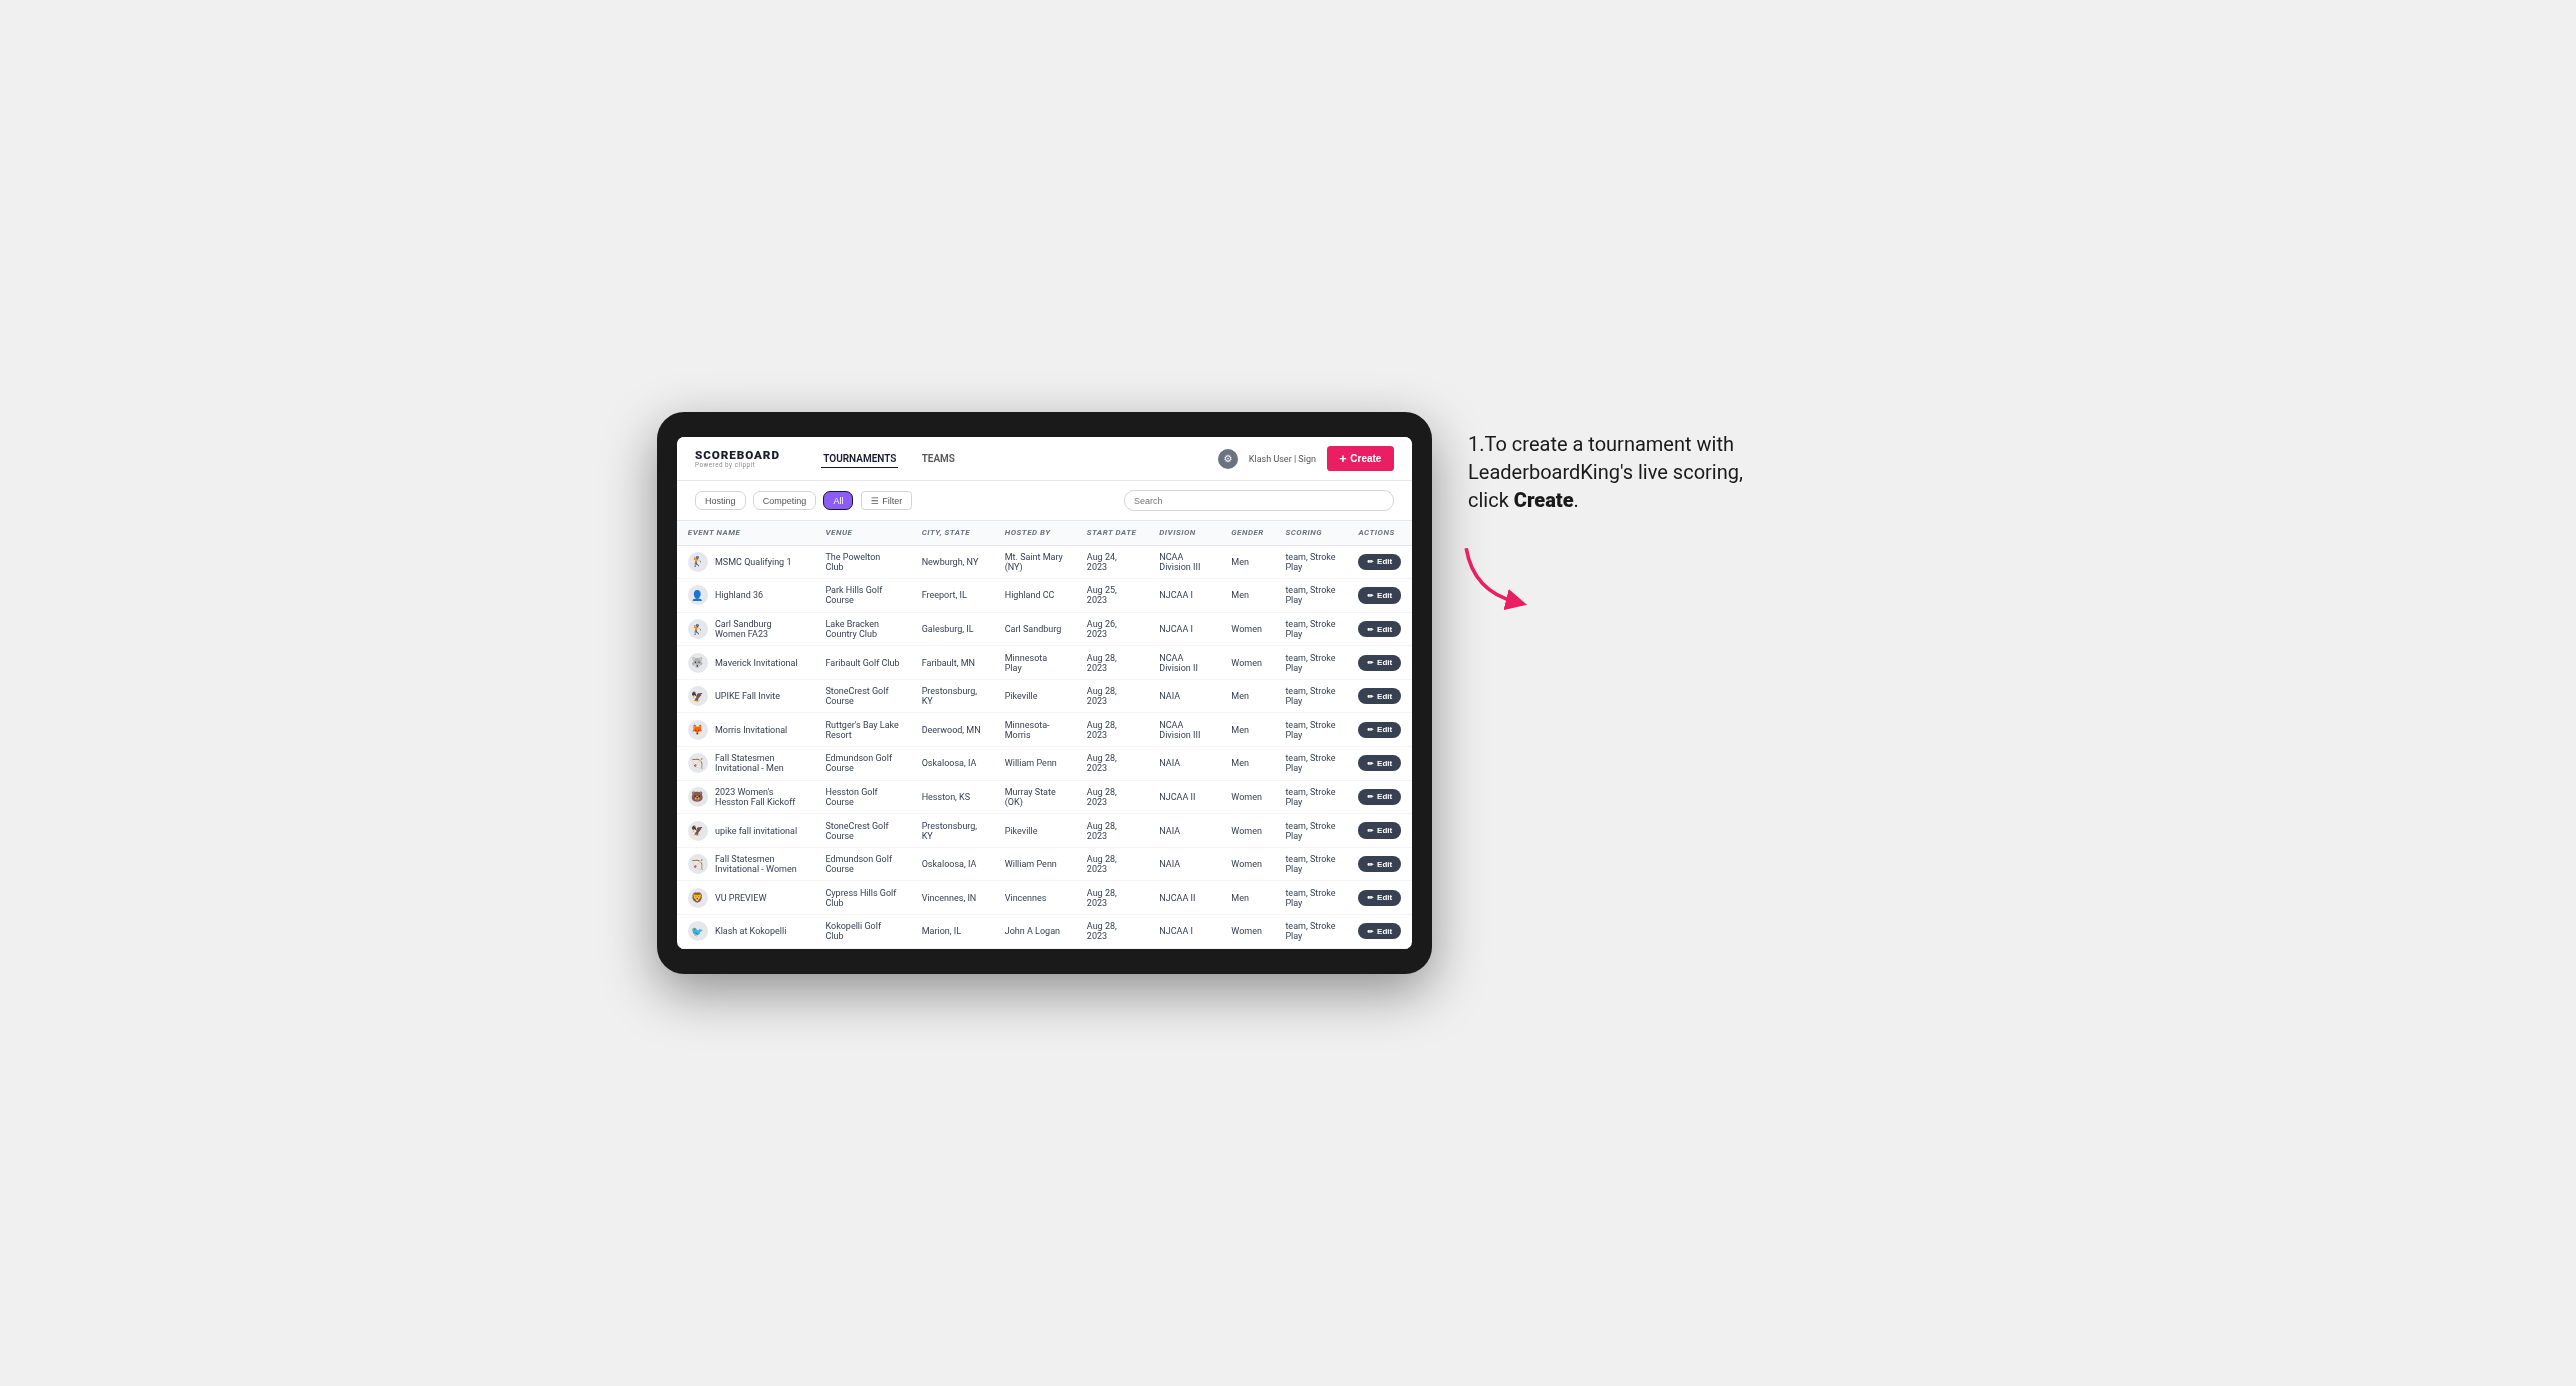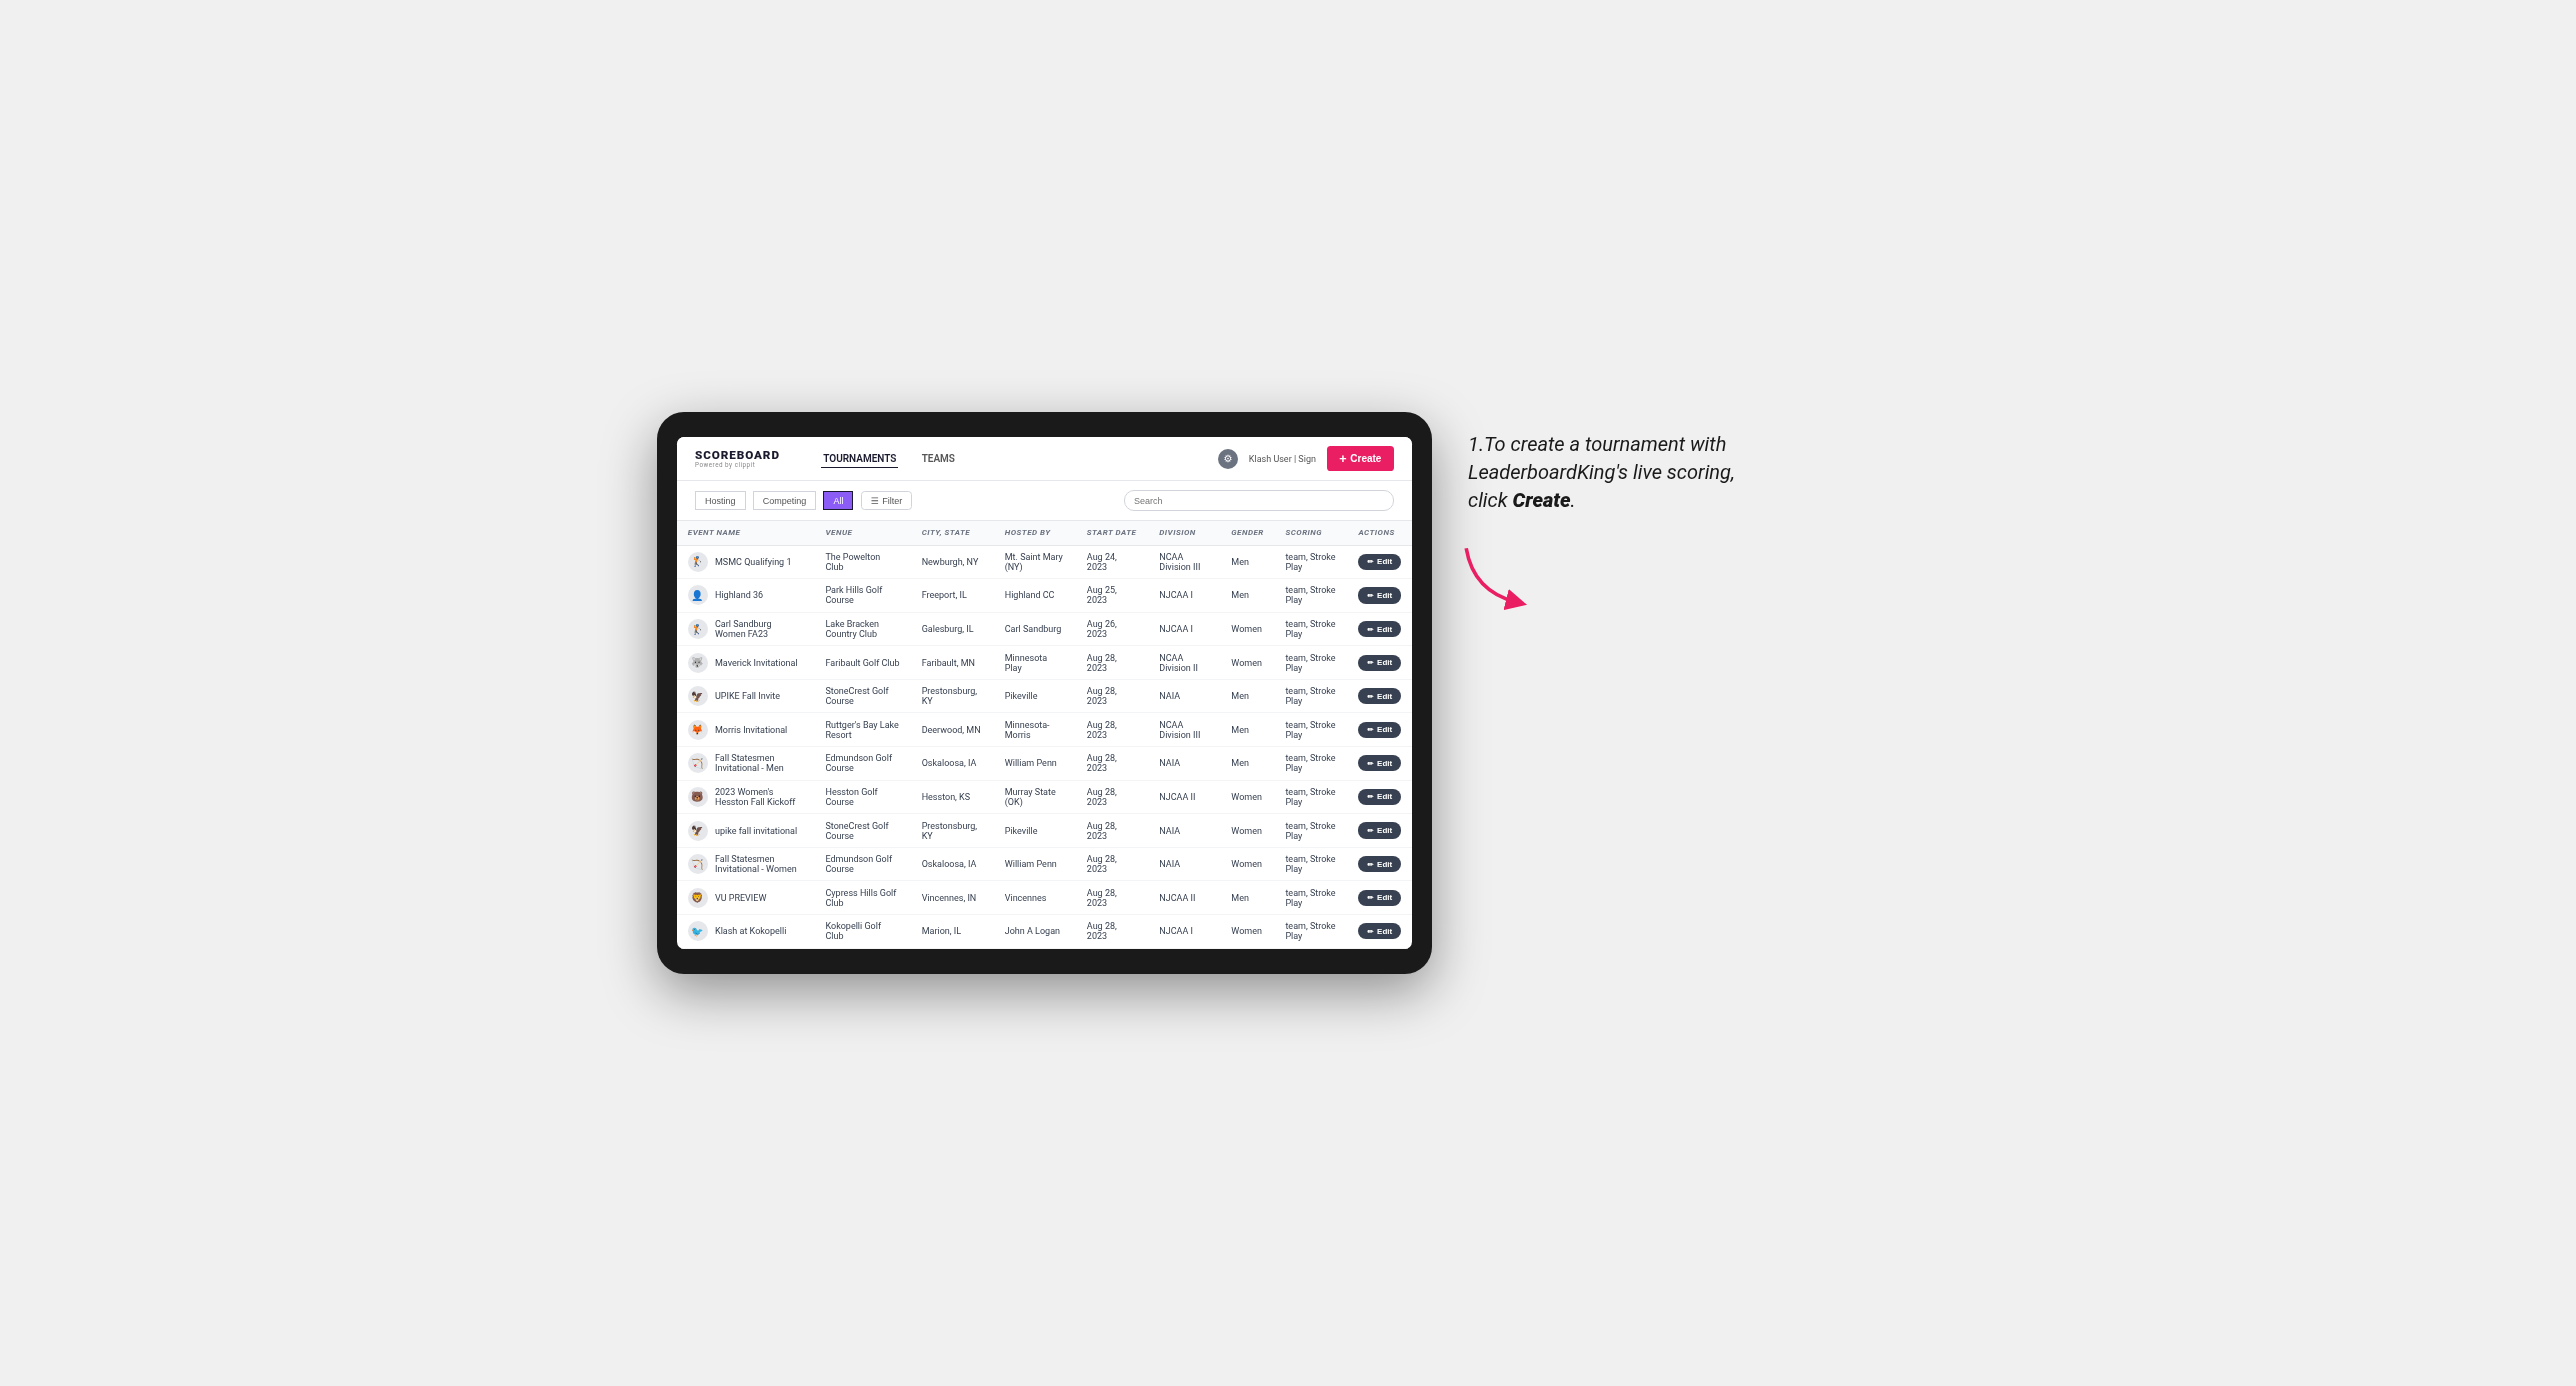--- a/index.html
+++ b/index.html
@@ -131,21 +131,21 @@
       display: flex;
       align-items: center;
       gap: 7.2px;
       border-bottom: 0.9px solid #e5e7eb;
       background: #fff;
     }
 
     .filter-btn {
       background: transparent;
       border: 0.9px solid #d1d5db;
-      border-radius: 0;
+      border-radius: 7px;
       padding: 3.6px 9px;
       font-size: 9px;
       cursor: pointer;
       color: #555;
     }
 
     .filter-btn.active {
       background: #8b5cf6;
       color: white;
       border-color: #1a1a2e;
@@ -253,21 +253,20 @@
     .edit-btn::before {
       content: '✏';
       font-size: 7.2px;
     }
 
     
     .annotation-panel {
       flex: 0 0 auto;
       max-width: 306px;
       padding-top: 18px;
-      font-style: italic;
     }
 
     .annotation-text {
       font-size: 20px;
       line-height: 1.4;
       color: #1a1a1a;
     }
 
     .annotation-text strong {
       font-weight: 900;

